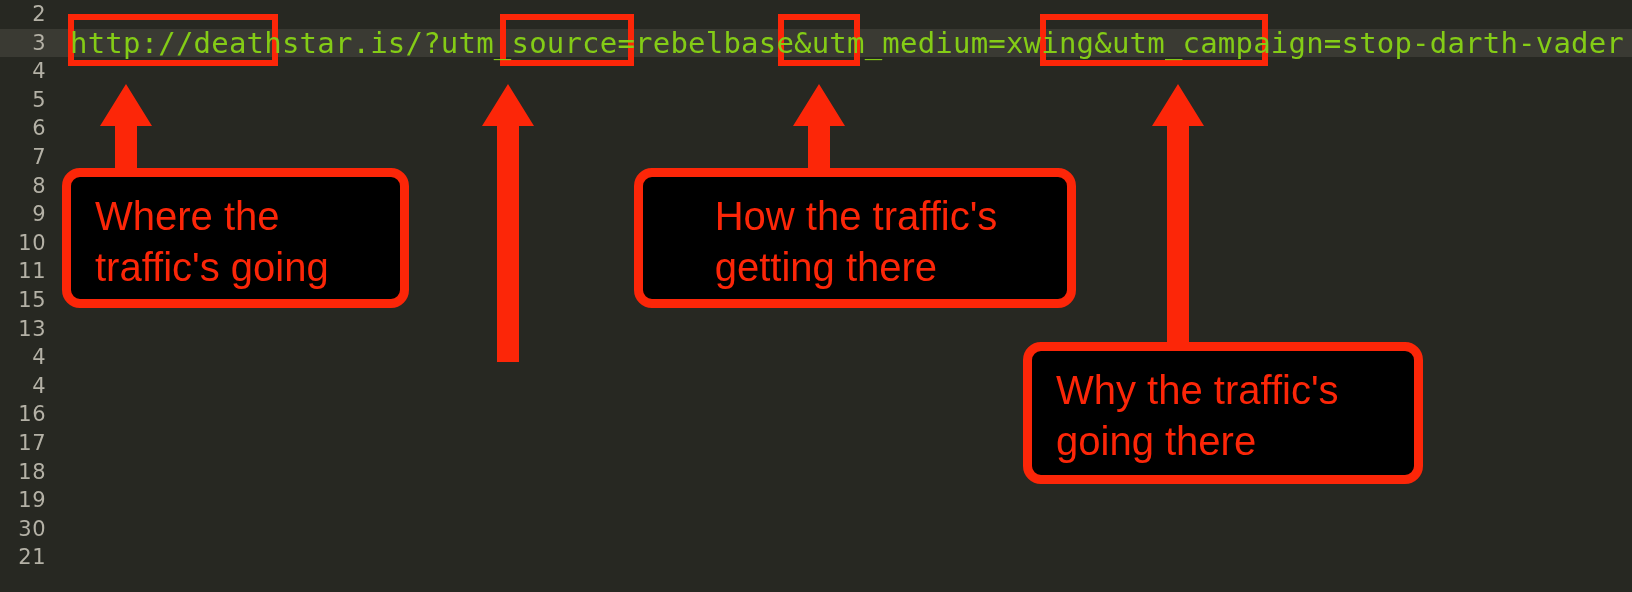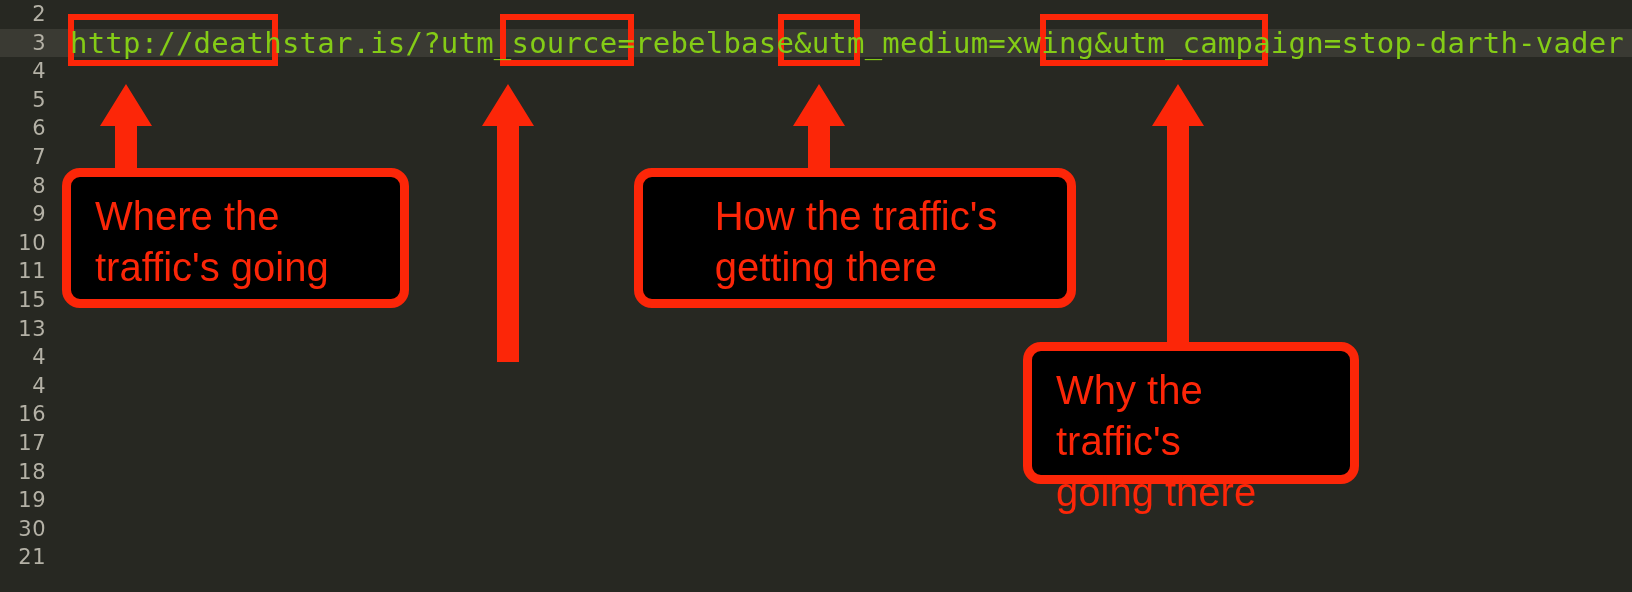--- a/index.html
+++ b/index.html
@@ -157,18 +157,18 @@
     <div class="callout-text">Where the
 traffic's going</div>
   </div>
 
 
   <div class="callout" style="left:634px; top:168px; width:442px; height:140px;justify-content:center;">
     <div class="callout-text">How the traffic's
 getting there</div>
   </div>
 
-  <div class="callout" style="left:1023px; top:342px; width:336px; height:142px;">
+  <div class="callout" style="left:1023px; top:342px; width:400px; height:142px;">
     <div class="callout-text">Why the traffic's
 going there</div>
   </div>
 
 </div>
 
 </body></html>

